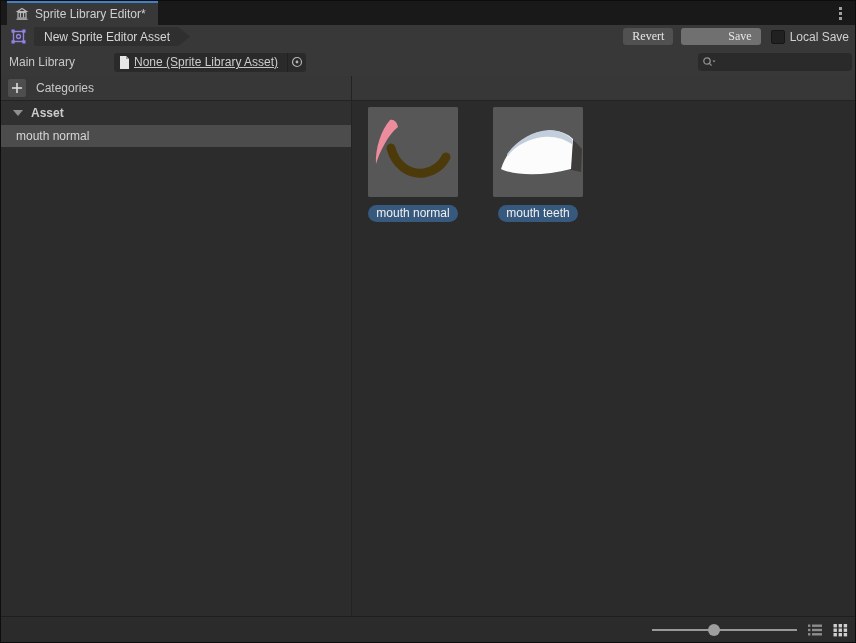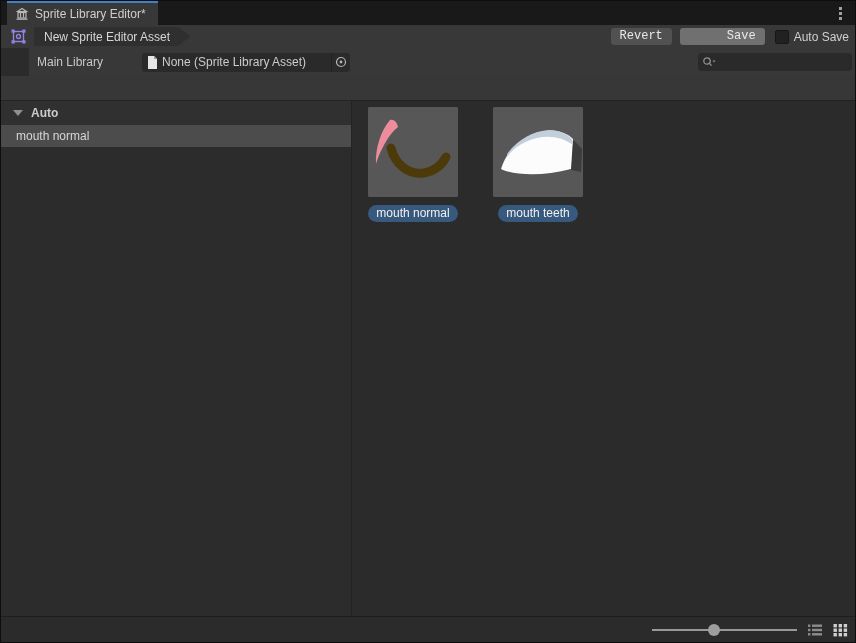--- a/index.html
+++ b/index.html
@@ -27,33 +27,33 @@
   .asset-icon { margin-left:9px; flex:0 0 auto; display:flex; align-items:center; }
   .breadcrumb {
     margin-left:7px; height:19px; display:flex; align-items:center;
     background:#2f2f2f; padding:0 20px 0 10px; color:#d6d6d6;
     clip-path:polygon(0 0, calc(100% - 12px) 0, 100% 50%, calc(100% - 12px) 100%, 0 100%);
     cursor:pointer; white-space:nowrap;
   }
   .toolbar-right { margin-left:auto; display:flex; align-items:center; margin-right:6px; gap:8px; }
   .btn {
     height:17px; padding:0 9px; border-radius:3px; border:none;
-    color:#e8e8e8; font-family:Liberation Mono, monospace; font-size:12px; line-height:17px; cursor:pointer;
+    color:#e8e8e8; font-family:Liberation Serif, serif; font-size:12px; line-height:17px; cursor:pointer;
   }
   .btn-revert { background:#515151; }
   .btn-save { background:#707070;padding-left:47px; }
   .checkbox-wrap { display:flex; align-items:center; gap:5px; margin-left:2px; cursor:pointer; }
   .checkbox { width:14px; height:14px; background:#212121; border-radius:2px; border:1px solid #161616; }
   .checkbox-label { color:#d0d0d0; white-space:nowrap; }
 
-  .library-row { height:28px; background:#383838; display:flex; align-items:center; flex:0 0 auto;margin-left:28px; }
+  .library-row { height:28px; background:#383838; display:flex; align-items:center; flex:0 0 auto; }
   .library-label { margin-left:8px; width:105px; color:#c8c8c8; }
   .object-field {
-    width:208px; height:19px; background:#2a2a2a; border-radius:3px;
-    display:flex; align-items:center; cursor:pointer; overflow:hidden;
+    width:192px; height:19px; background:#2a2a2a; border-radius:3px;
+    display:flex; align-items:center; cursor:pointer; overflow:hidden;text-decoration:underline;
   }
   .object-field .doc { margin:0 4px 0 5px; }
   .object-value { flex:1; color:#cccccc; white-space:nowrap; overflow:hidden; }
   .object-picker { width:19px; height:19px; border-left:1px solid #212121; display:flex; align-items:center; justify-content:center; cursor:pointer; flex:0 0 auto; }
   .search-field {
     margin-left:auto; margin-right:3px; width:154px; height:18px; background:#2a2a2a;
     border-radius:4px; display:flex; align-items:center; padding:0 4px;
   }
   .search-field input {
     flex:1; background:transparent; border:none; outline:none; color:#dddddd;
@@ -133,21 +133,21 @@
         <rect x="12.3" y="12.3" width="3.2" height="3.2" fill="#9481e6"></rect>
         <circle cx="8.5" cy="8.5" r="2" fill="none" stroke="#9481e6" stroke-width="1.3"></circle>
       </svg>
     </span>
     <div class="breadcrumb">New Sprite Editor Asset</div>
     <div class="toolbar-right">
       <button class="btn btn-revert">Revert</button>
       <button class="btn btn-save">Save</button>
       <span class="checkbox-wrap">
         <span class="checkbox"></span>
-        <span class="checkbox-label">Auto Save</span>
+        <span class="checkbox-label">Local Save</span>
       </span>
     </div>
   </div>
 
   <div class="library-row">
     <span class="library-label">Main Library</span>
     <div class="object-field">
       <svg class="doc" width="11" height="13" viewBox="0 0 11 13">
         <path d="M1 0 L7 0 L10 3 L10 13 L1 13 Z" fill="#e6e6e6"></path>
         <path d="M7 0 L7 3 L10 3 Z" fill="#9a9a9a"></path>
@@ -164,36 +164,45 @@
       <svg width="14" height="12" viewBox="0 0 14 12">
         <circle cx="5" cy="5" r="3.2" fill="none" stroke="#8f8f8f" stroke-width="1.3"></circle>
         <line x1="7.4" y1="7.4" x2="9.6" y2="9.6" stroke="#8f8f8f" stroke-width="1.3"></line>
         <path d="M10.5 4.5 L13.5 4.5 L12 6.5 Z" fill="#8f8f8f"></path>
       </svg>
       <input type="text" value="" style="">
     </div>
   </div>
 
   <div class="headers">
+    <div class="header-left">
+      <button class="plus-btn">
+        <svg width="12" height="12" viewBox="0 0 12 12">
+          <line x1="6" y1="1" x2="6" y2="11" stroke="#dcdcdc" stroke-width="1.6"></line>
+          <line x1="1" y1="6" x2="11" y2="6" stroke="#dcdcdc" stroke-width="1.6"></line>
+        </svg>
+      </button>
+      <span class="header-title">Categories</span>
+    </div>
     <div class="header-right">
       <button class="plus-btn">
         <svg width="12" height="12" viewBox="0 0 12 12">
           <line x1="6" y1="1" x2="6" y2="11" stroke="#dcdcdc" stroke-width="1.6"></line>
           <line x1="1" y1="6" x2="11" y2="6" stroke="#dcdcdc" stroke-width="1.6"></line>
         </svg>
       </button>
       <span class="header-title">Labels</span>
     </div>
   </div>
 
   <div class="panels">
     <div class="panel-left">
       <div class="group-row">
         <span class="fold-tri"></span>
-        <span class="group-label">Auto</span>
+        <span class="group-label">Asset</span>
       </div>
       <div class="cat-item selected">mouth normal</div>
     </div>
 
     <div class="panel-right">
       <div class="sprites">
 
         <div class="sprite-cell">
           <div class="thumb">
             <svg width="90" height="90" viewBox="0 0 90 90">

